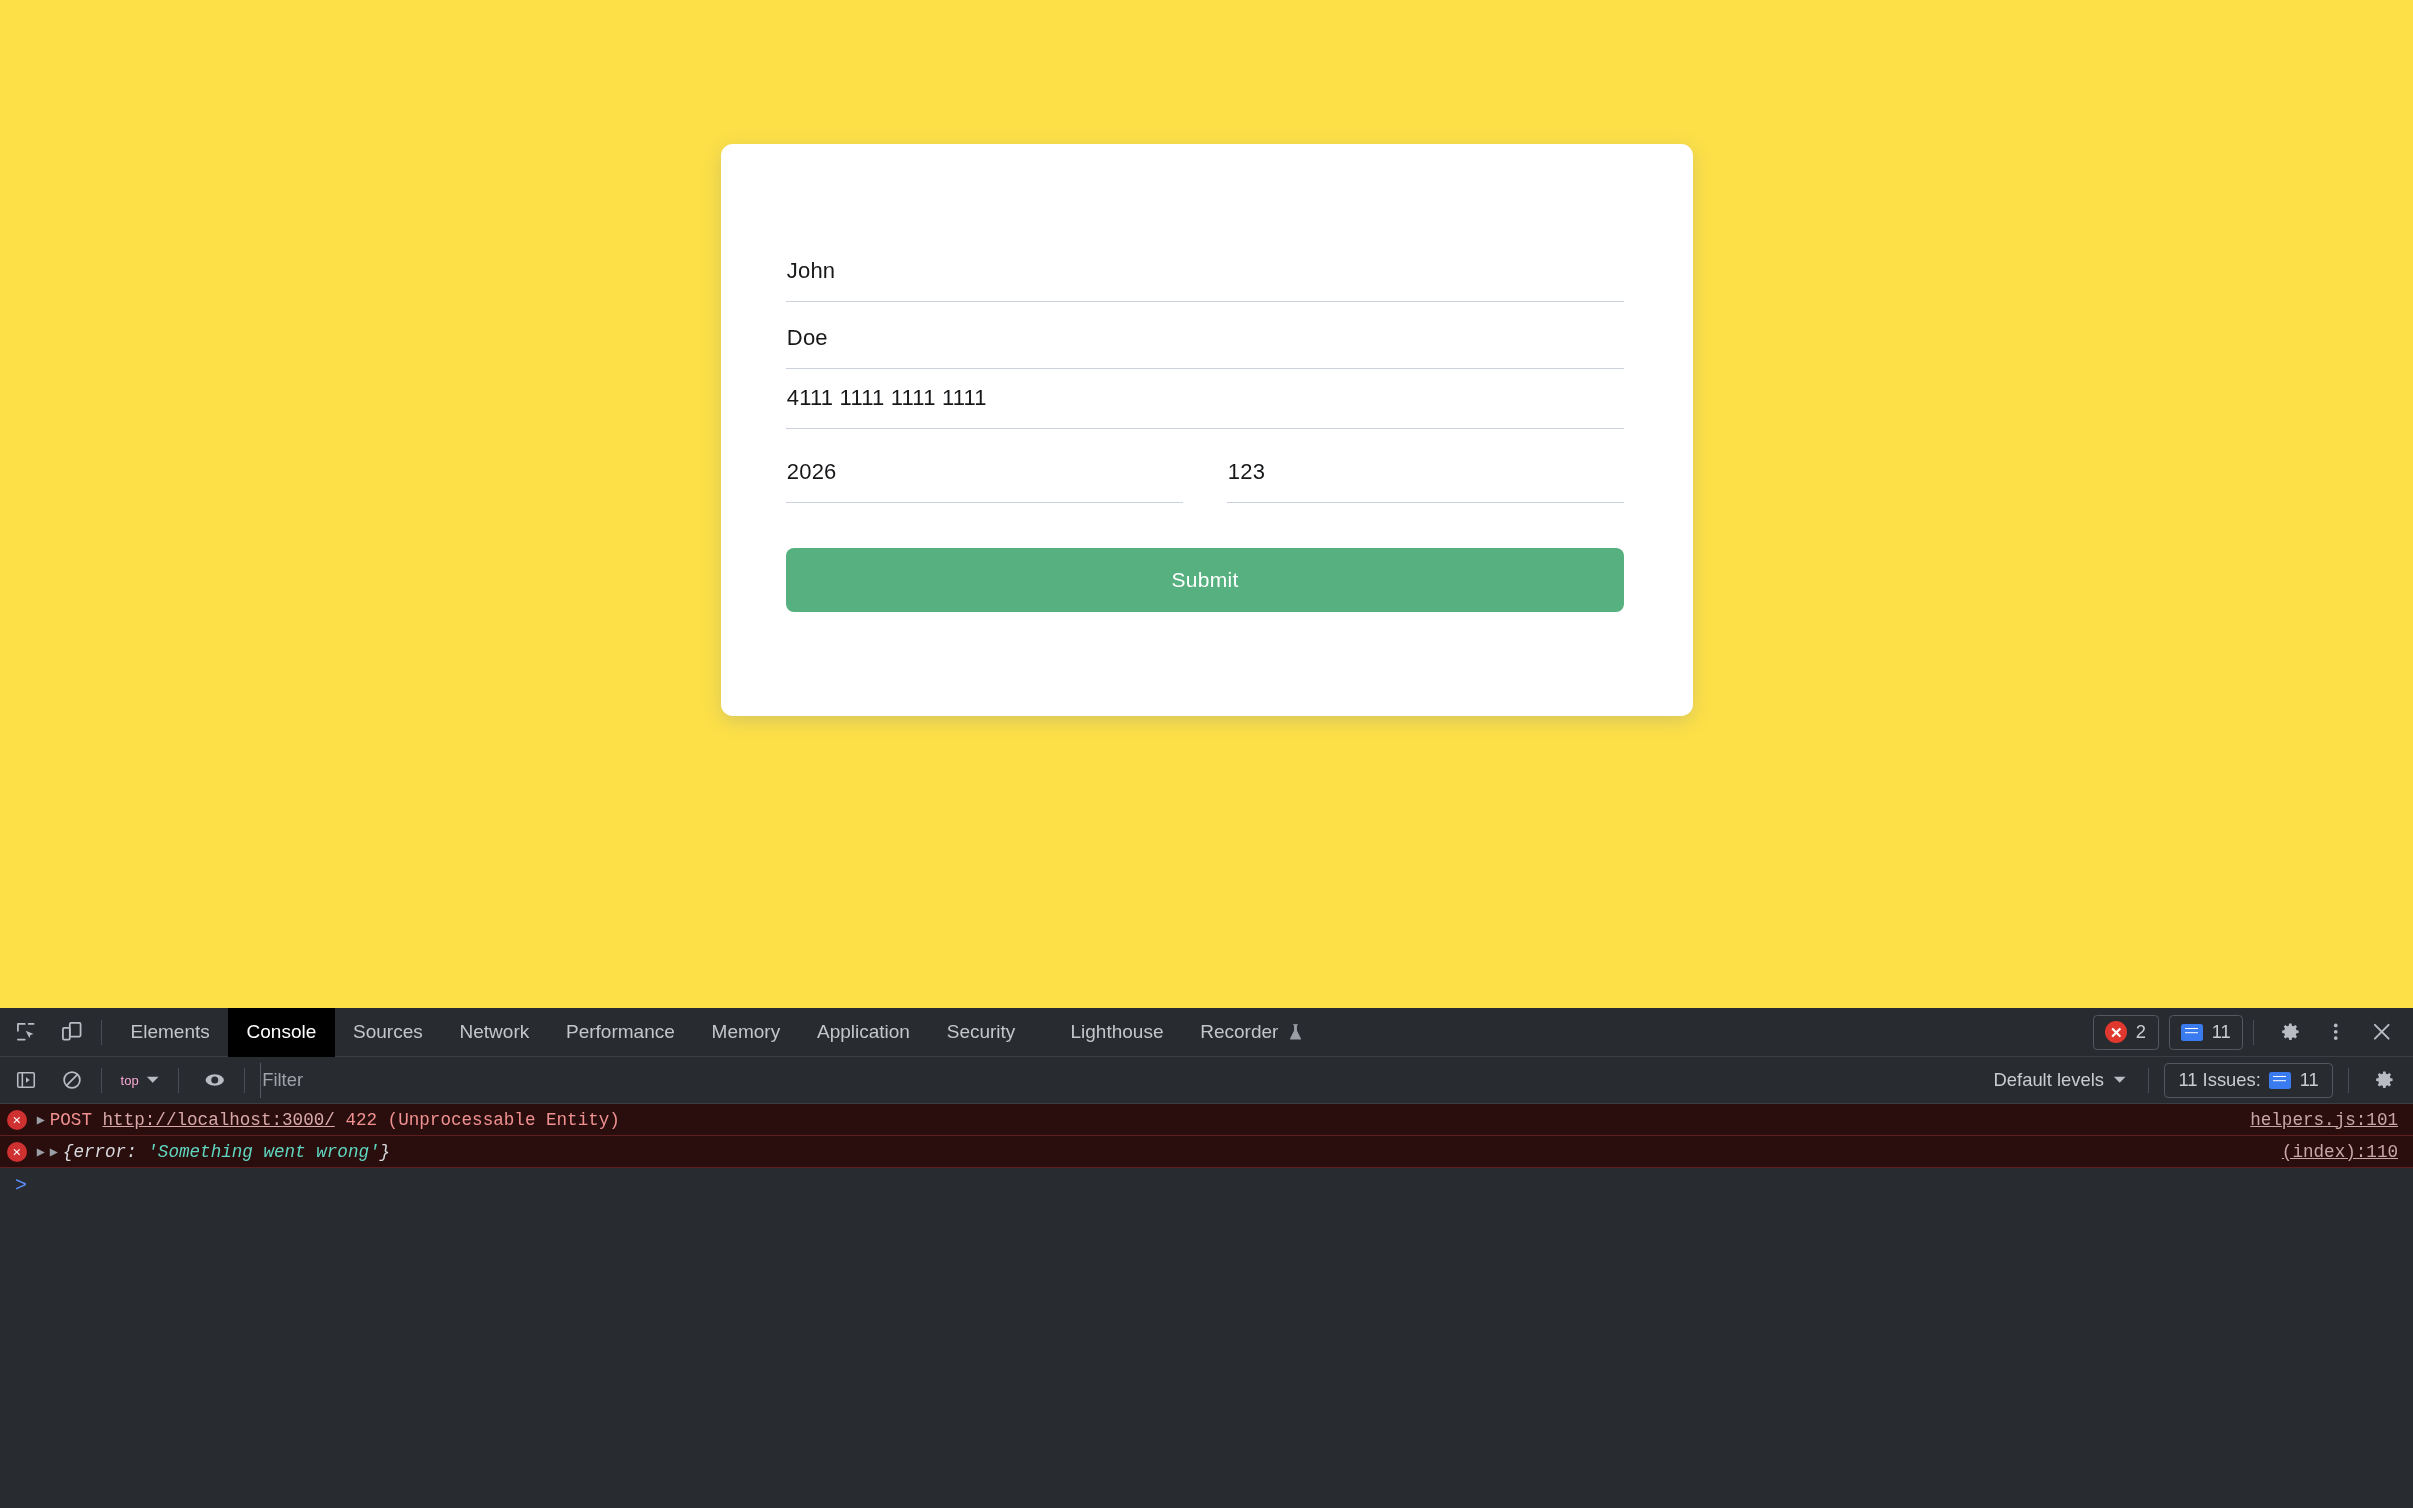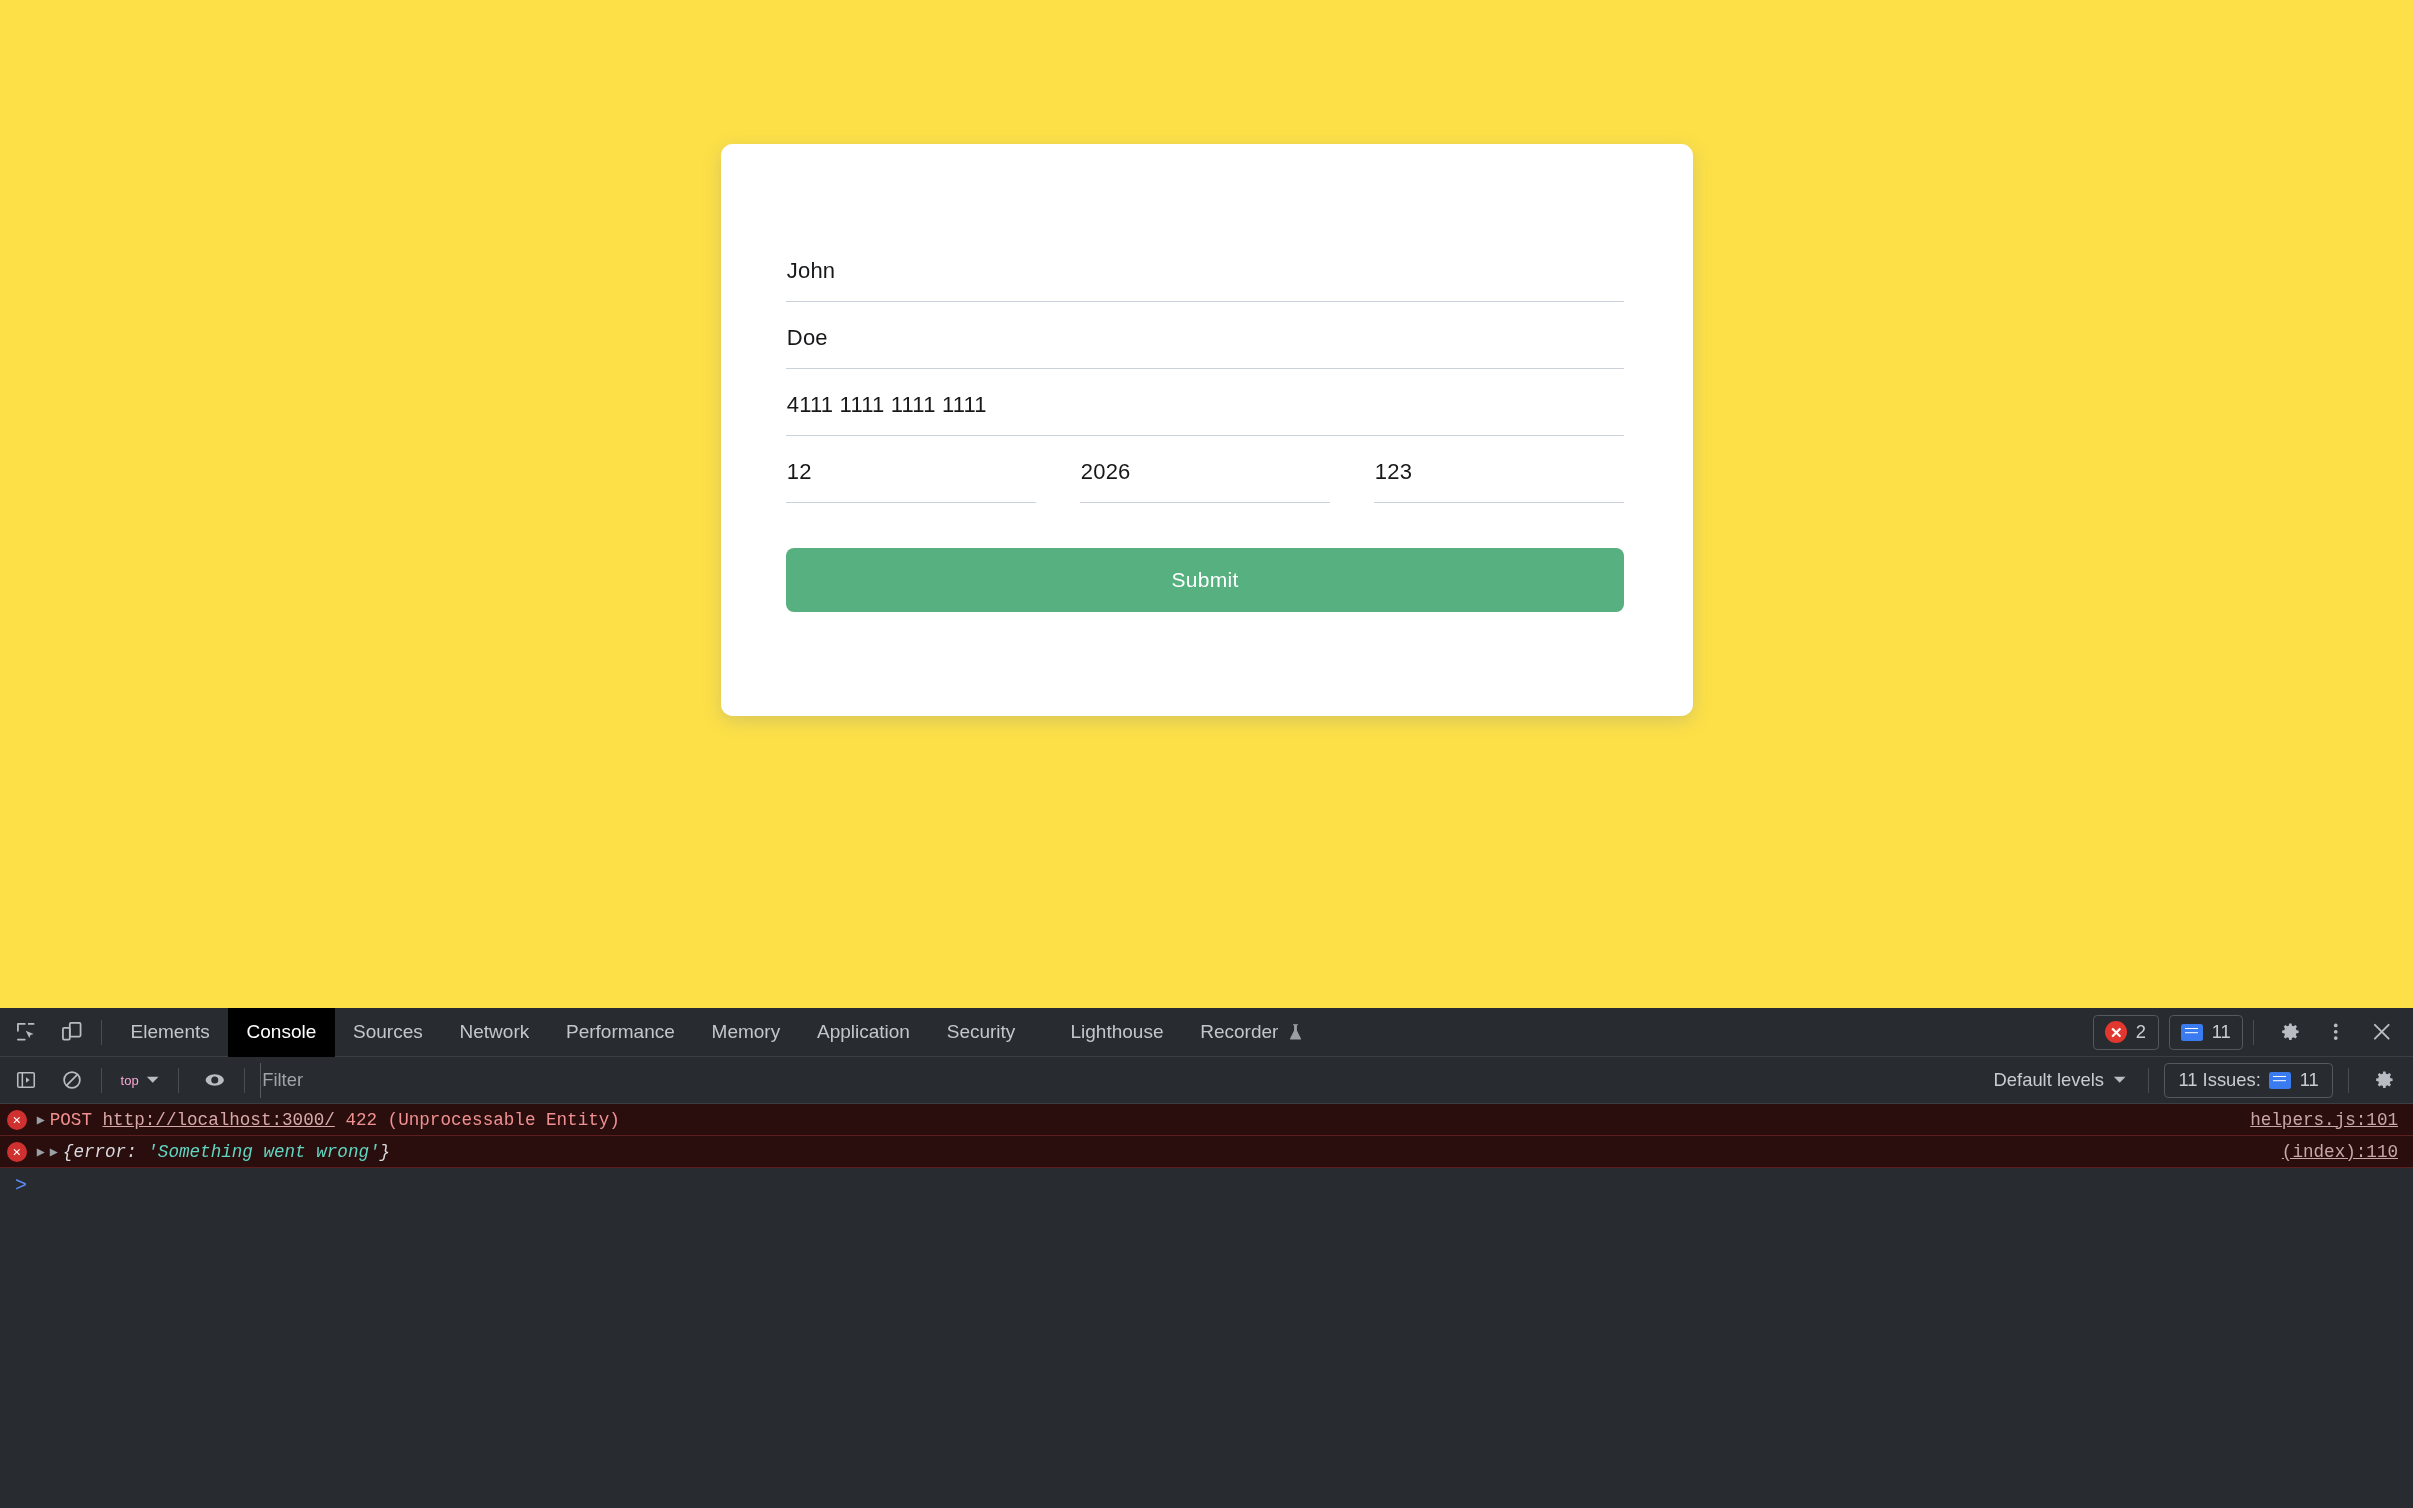--- a/index.html
+++ b/index.html
@@ -38,21 +38,21 @@
     position: absolute;
     left: 0.8px;
     bottom: 18.4px;
     font-size: 22px;
     color: #17181a;
     line-height: 25px;
     letter-spacing: 0.2px;
   }
   #f-first { top: 91px; }
   #f-last  { top: 158px; }
-  #f-card  { top: 225px; }
+  #f-card  { top: 218px; }
 
   #exp-row {
     position: absolute;
     left: 65px; top: 292px;
     width: 838px;
     display: flex;
     gap: 44px;
   }
   #exp-row .field { flex: 1 1 0; }
 
@@ -258,23 +258,20 @@
     </div>
 
     <div class="field-row" id="f-card">
       <div class="field">
         <span class="val">4111 1111 1111 1111</span>
       </div>
     </div>
 
     <div id="exp-row">
       <div class="field">
-        <span class="val">12</span>
-      </div>
-      <div class="field">
         <span class="val">2026</span>
       </div>
       <div class="field">
         <span class="val">123</span>
       </div>
     </div>
 
     <button id="submit-btn">Submit</button>
   </div>
 </div>

